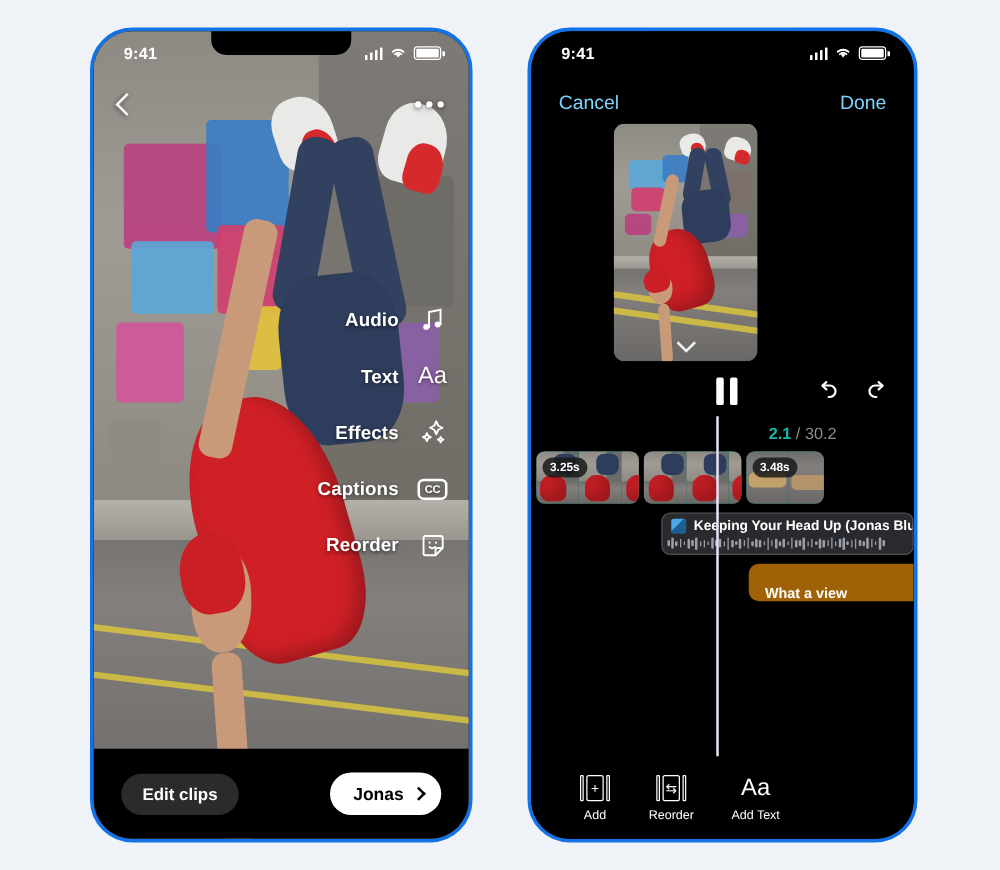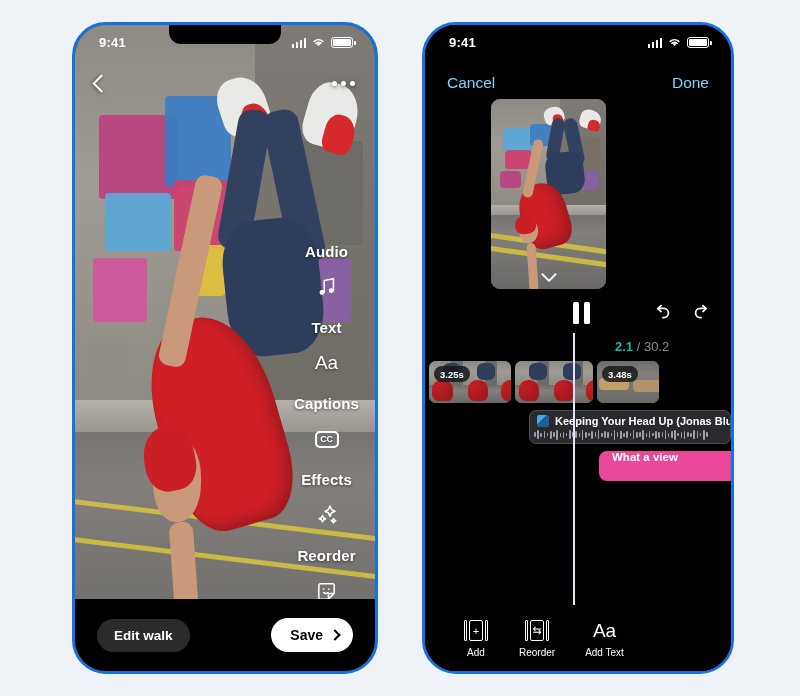--- a/index.html
+++ b/index.html
@@ -104,21 +104,21 @@
   }
   .dots { display:flex; gap:4px; filter: drop-shadow(0 1px 2px rgba(0,0,0,.6)); }
   .dots i { width:5px; height:5px; border-radius:50%; background:#fff; display:block; }
 
   .sidemenu {
     position:absolute; right:16px; top:218px; z-index:25;
     display:flex; flex-direction:column; gap:19px;
   }
   .menu-row {
     display:flex; align-items:center; justify-content:flex-end; gap:14px;
-    color:#fff; text-shadow: 0 1px 3px rgba(0,0,0,.55); flex-direction: column;
+    color:#fff; text-shadow: 0 1px 3px rgba(0,0,0,.55);
   }
   .menu-label { font-size: 15px; font-weight: bold; letter-spacing:.1px; }
   .menu-ico {
     width:26px; height:26px; display:flex; align-items:center; justify-content:center;
     color:#fff; font-size:17px;
   }
   .cc-box {
     width:24px; height:17px; border:2px solid #fff; border-radius:5px;
     display:flex; align-items:center; justify-content:center;
     font-size:9px; font-weight:bold; letter-spacing:-.3px;
@@ -213,22 +213,22 @@
   .waveform { position:absolute; left:4px; right:0; bottom:3px; height:11px; display:flex; align-items:center; gap:1.6px; }
   .waveform i { display:block; width:1.6px; background:#9aa0ab; border-radius:1px; }
 
   .text-row-1 {
     margin-top:7px; margin-left:104px; height:34px; background:#8645f0;
     border-radius:8px 0 0 8px; display:flex; align-items:center;
     padding-left:11px; color:#fff; font-size:11.5px; font-weight:bold;
     white-space:nowrap; overflow:visible;
   }
   .text-row-2 {
-    margin-top:7px; margin-left:174px; height:30px; background:#ec4899;
-    border-radius:8px 0 0 8px; display:flex; align-items:flex-start;
+    margin-top:7px; margin-left:174px; height:30px; background:#a16207;
+    border-radius:8px 0 0 8px; display:flex; align-items:flex-end;
     padding-left:13px; color:#fff; font-size:11.5px; font-weight:bold;
     white-space:nowrap;
   }
 
   .toolbar-right {
     position:absolute; left:0; right:0; bottom:0; height:66px; background:#000;
     display:flex; align-items:center; gap:30px; padding-left:38px; z-index:28;
   }
   .tool { display:flex; flex-direction:column; align-items:center; gap:4px; color:#fff; }
   .tool-ico { width:26px; height:24px; display:flex; align-items:center; justify-content:center; }
@@ -327,59 +327,59 @@
           </svg>
         </span>
       </div>
 
       <div class="menu-row">
         <span class="menu-label">Text</span>
         <span class="menu-ico" style="font-size:19px">Aa</span>
       </div>
 
       <div class="menu-row">
-        <span class="menu-label">Captions</span>
-        <span class="menu-ico">
-          <span class="cc-box">
-              <span>CC</span>
-            </span>
-        </span>
-      </div>
-
-      <div class="menu-row">
         <span class="menu-label">Effects</span>
         <span class="menu-ico">
           <svg width="24" height="24" viewBox="0 0 24 24" fill="none" stroke="#fff" stroke-width="1.5" stroke-linejoin="round">
             <path d="M15 3l1.6 3.6L20 8.2l-3.4 1.6L15 13.4l-1.6-3.6L10 8.2l3.4-1.6z"></path>
             <path d="M7.5 12.5l1 2.2 2.2 1-2.2 1-1 2.2-1-2.2-2.2-1 2.2-1z"></path>
             <path d="M18.5 15.5l.7 1.5 1.5.7-1.5.7-.7 1.5-.7-1.5-1.5-.7 1.5-.7z"></path>
           </svg>
+        </span>
+      </div>
+
+      <div class="menu-row">
+        <span class="menu-label">Captions</span>
+        <span class="menu-ico">
+          <span class="cc-box">
+              <span>CC</span>
+            </span>
         </span>
       </div>
 
       <div class="menu-row">
         <span class="menu-label">Reorder</span>
         <span class="menu-ico">
           <svg width="23" height="23" viewBox="0 0 24 24" fill="none" stroke="#fff" stroke-width="1.6" stroke-linejoin="round">
             <path d="M4 5.5A1.5 1.5 0 0 1 5.5 4h13A1.5 1.5 0 0 1 20 5.5V14l-6 6H5.5A1.5 1.5 0 0 1 4 18.5z"></path>
             <path d="M20 14h-4.5a1.5 1.5 0 0 0-1.5 1.5V20"></path>
             <circle cx="9" cy="9.5" r=".9" fill="#fff" stroke="none"></circle>
             <circle cx="14.5" cy="9.5" r=".9" fill="#fff" stroke="none"></circle>
             <path d="M9 13.2c1.4 1.1 3.3 1.1 4.7 0" stroke-linecap="round"></path>
           </svg>
         </span>
       </div>
 
 
     </div>
 
     <div class="bottombar-left">
-      <div class="btn-editclips">Edit walk</div>
+      <div class="btn-editclips">Edit clips</div>
       <div class="btn-next">
-        <span>Save</span>
+        <span>Jonas</span>
         <span class="chev-next"></span>
       </div>
     </div>
   </div>
 
   <div class="phone phone-right">
     <div class="notch"></div>
     <div class="editor">
 
       <div class="statusbar">

